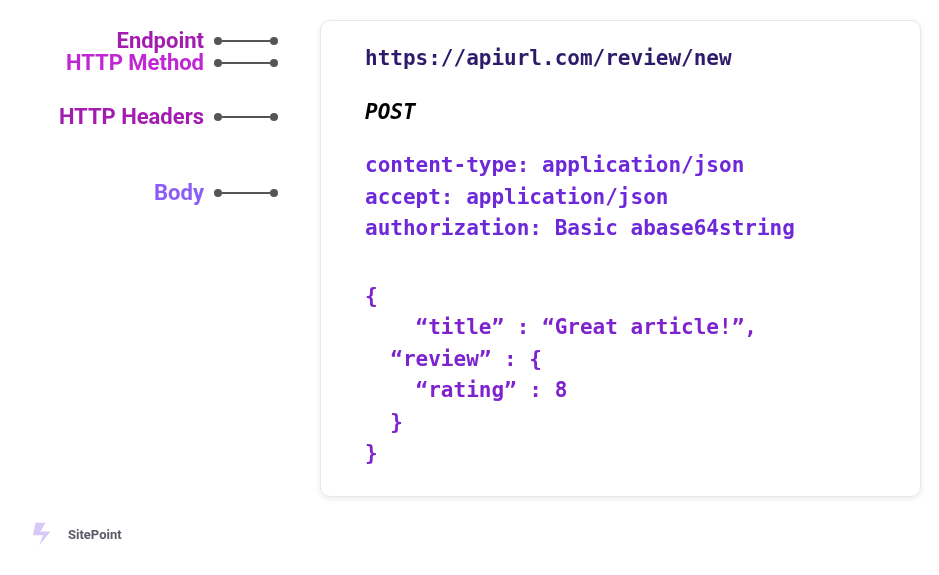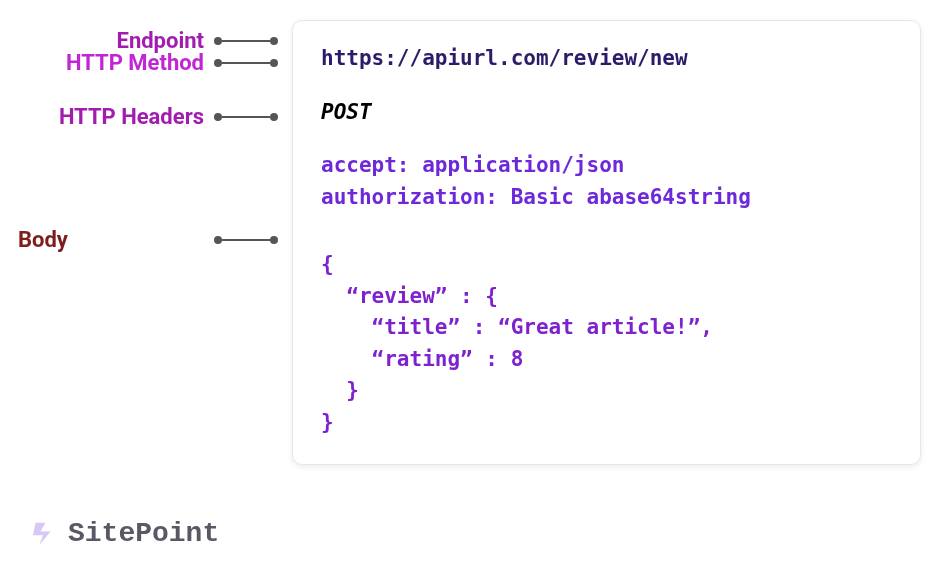--- a/index.html
+++ b/index.html
@@ -24,21 +24,21 @@
     align-items: center;
     justify-content: flex-end;
     gap: 10px;
     font-weight: 700;
     font-size: 22px;
     line-height: 1;
   }
   .label-row.endpoint { margin-top: 0; color: #a21caf; }
   .label-row.method   { color: #c026d3; }
   .label-row.headers  { margin-top: 32px; color: #a21caf; }
-  .label-row.body     { margin-top: 101px; color: #7f1d1d; justify-content: space-between; }
+  .label-row.body     { margin-top: 54px; color: #8b5cf6; }
   .connector {
     display: flex;
     align-items: center;
     gap: 0;
   }
   .dot {
     width: 8px; height: 8px;
     border-radius: 50%;
     background: #555;
   }
@@ -46,47 +46,47 @@
     width: 48px;
     height: 1.5px;
     background: #555;
   }
   .card {
     flex: 1;
     background: #ffffff;
     border: 1px solid #e5e7eb;
     border-radius: 10px;
     box-shadow: 0 2px 6px rgba(0,0,0,0.08);
-    padding: 22px 28px 26px 28px;
+    padding: 22px 28px 26px 44px;
     font-family: ui-monospace, SFMono-Regular, Menlo, Consolas, monospace;
     font-size: 21px;
     font-weight: 700;
     line-height: 1.5;
+    margin-left: 28px;
   }
   .code-line { white-space: pre; }
   .endpoint-url { color: #2d1b69; }
   .method-text  { color: #000000; font-style: italic; }
   .header-line  { color: #6d28d9; }
   .body-code    { color: #7e22ce; }
   .gap-md { height: 22px; }
   .gap-sm { height: 14px; }
 
   .logo {
     position: absolute;
     left: 28px;
     bottom: 26px;
     display: flex;
     align-items: center;
     gap: 10px;
     color: #5b5866;
   }
   .logo-text {
     font-weight: 700;
-    font-size: 28px;
-    font-family: Liberation Mono, monospace;
+    font-size: 13px;
   }
 </style>
 </head>
 <body>
 
 <div class="container">
 
   <div class="labels-col">
 
     <div class="label-row endpoint">
@@ -130,29 +130,30 @@
   <div class="card">
 
     <div class="code-line endpoint-url">https://apiurl.com/review/new</div>
 
     <div class="gap-md"></div>
 
     <div class="code-line method-text">POST</div>
 
     <div class="gap-md"></div>
 
+    <div class="code-line header-line">content-type: application/json</div>
     <div class="code-line header-line">accept: application/json</div>
     <div class="code-line header-line">authorization: Basic abase64string</div>
 
     <div class="gap-md"></div>
     <div class="gap-sm"></div>
 
     <div class="code-line body-code">{</div>
+    <div class="code-line body-code">    “title” : “Great article!”,</div>
     <div class="code-line body-code">  “review” : {</div>
-    <div class="code-line body-code">    “title” : “Great article!”,</div>
     <div class="code-line body-code">    “rating” : 8</div>
     <div class="code-line body-code">  }</div>
     <div class="code-line body-code">}</div>
 
   </div>
 
 </div>
 
 <div class="logo">
   <svg width="30" height="30" viewBox="0 0 24 24">

